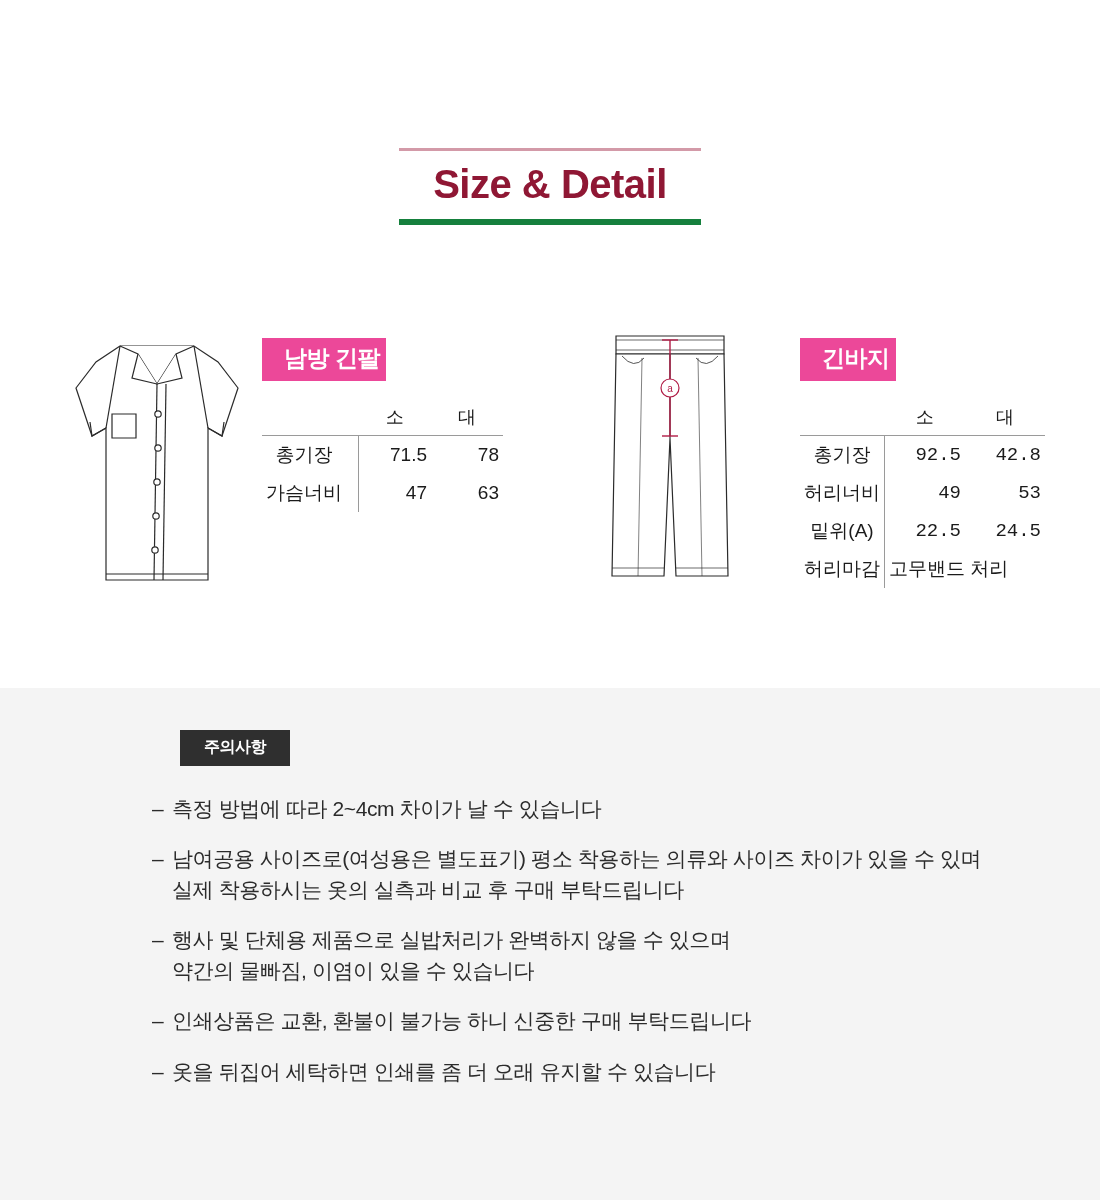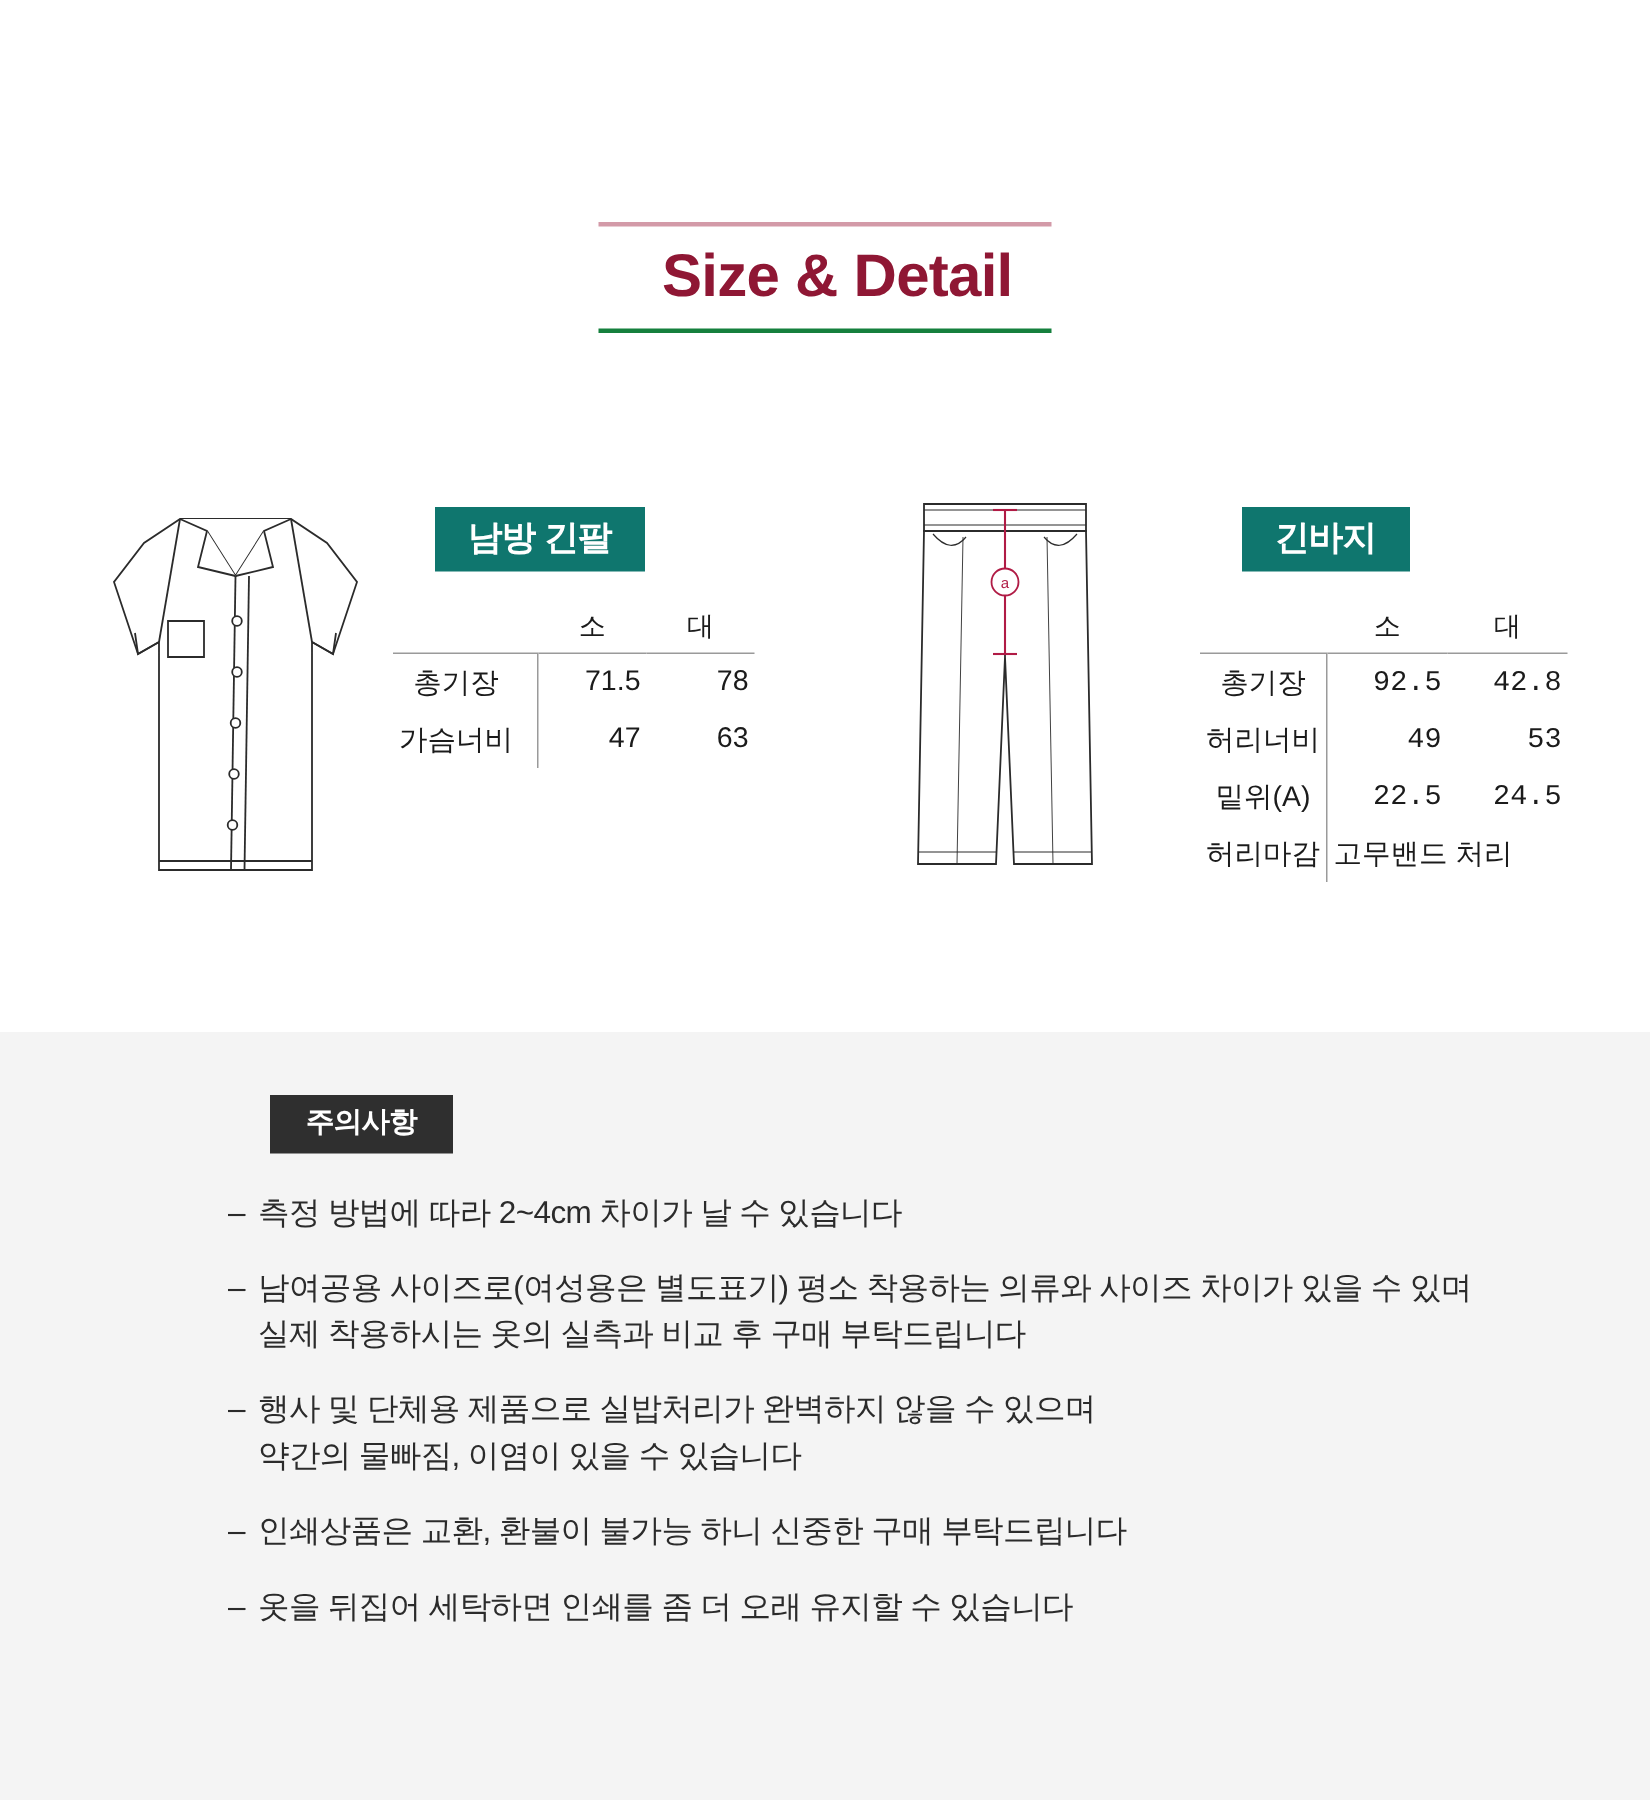--- a/index.html
+++ b/index.html
@@ -25,24 +25,24 @@
   .title-wrap {
     position: absolute;
     top: 148px;
     left: 0;
     width: 1100px;
     display: flex;
     justify-content: center;
   }
   .title-box {
     border-top: 3px solid #d39aa8;
-    border-bottom: 3px solid #15803d;
+    border-bottom: 6px solid #15803d;
     padding: 10px 26px 12px 26px;
     min-width: 250px;
-    text-align: right;
+    text-align: center;
   }
   .title-text {
     font-size: 40px;
     font-weight: bold;
     color: #8f1734;
     letter-spacing: -0.5px;
     line-height: 1.15;
   }
   .title-text .amp {
     color: #8f1734;
@@ -66,28 +66,27 @@
   }
   .illus svg { display: block; }
 
   .spec {
     margin-left: 10px;
     padding-top: 20px;
   }
 
   .spec-label {
     display: inline-block;
-    background: #0f766e;
+    background: #ec4899;
     color: #ffffff;
     font-size: 23px;
     font-weight: bold;
     letter-spacing: -0.5px;
-    padding: 9px 22px 11px 22px;
+    padding: 9px 6px 11px 22px;
     line-height: 1;
-    margin-left: 28px;
   }
 
   table.size-table {
     border-collapse: collapse;
     margin-top: 18px;
     font-size: 19px;
     color: #1b1b1b;
   }
   table.size-table td, table.size-table th {
     padding: 6px 4px;
@@ -130,21 +129,21 @@
     width: 1100px;
     height: 512px;
     background: #f4f4f4;
   }
   .notice-label {
     position: absolute;
     top: 42px;
     left: 180px;
     background: #2f2f2f;
     color: #ffffff;
-    font-size: 19px;
+    font-size: 16px;
     font-weight: bold;
     letter-spacing: -0.5px;
     padding: 9px 24px 11px 24px;
     line-height: 1;
   }
   .notice-list {
     position: absolute;
     top: 106px;
     left: 152px;
     width: 900px;

